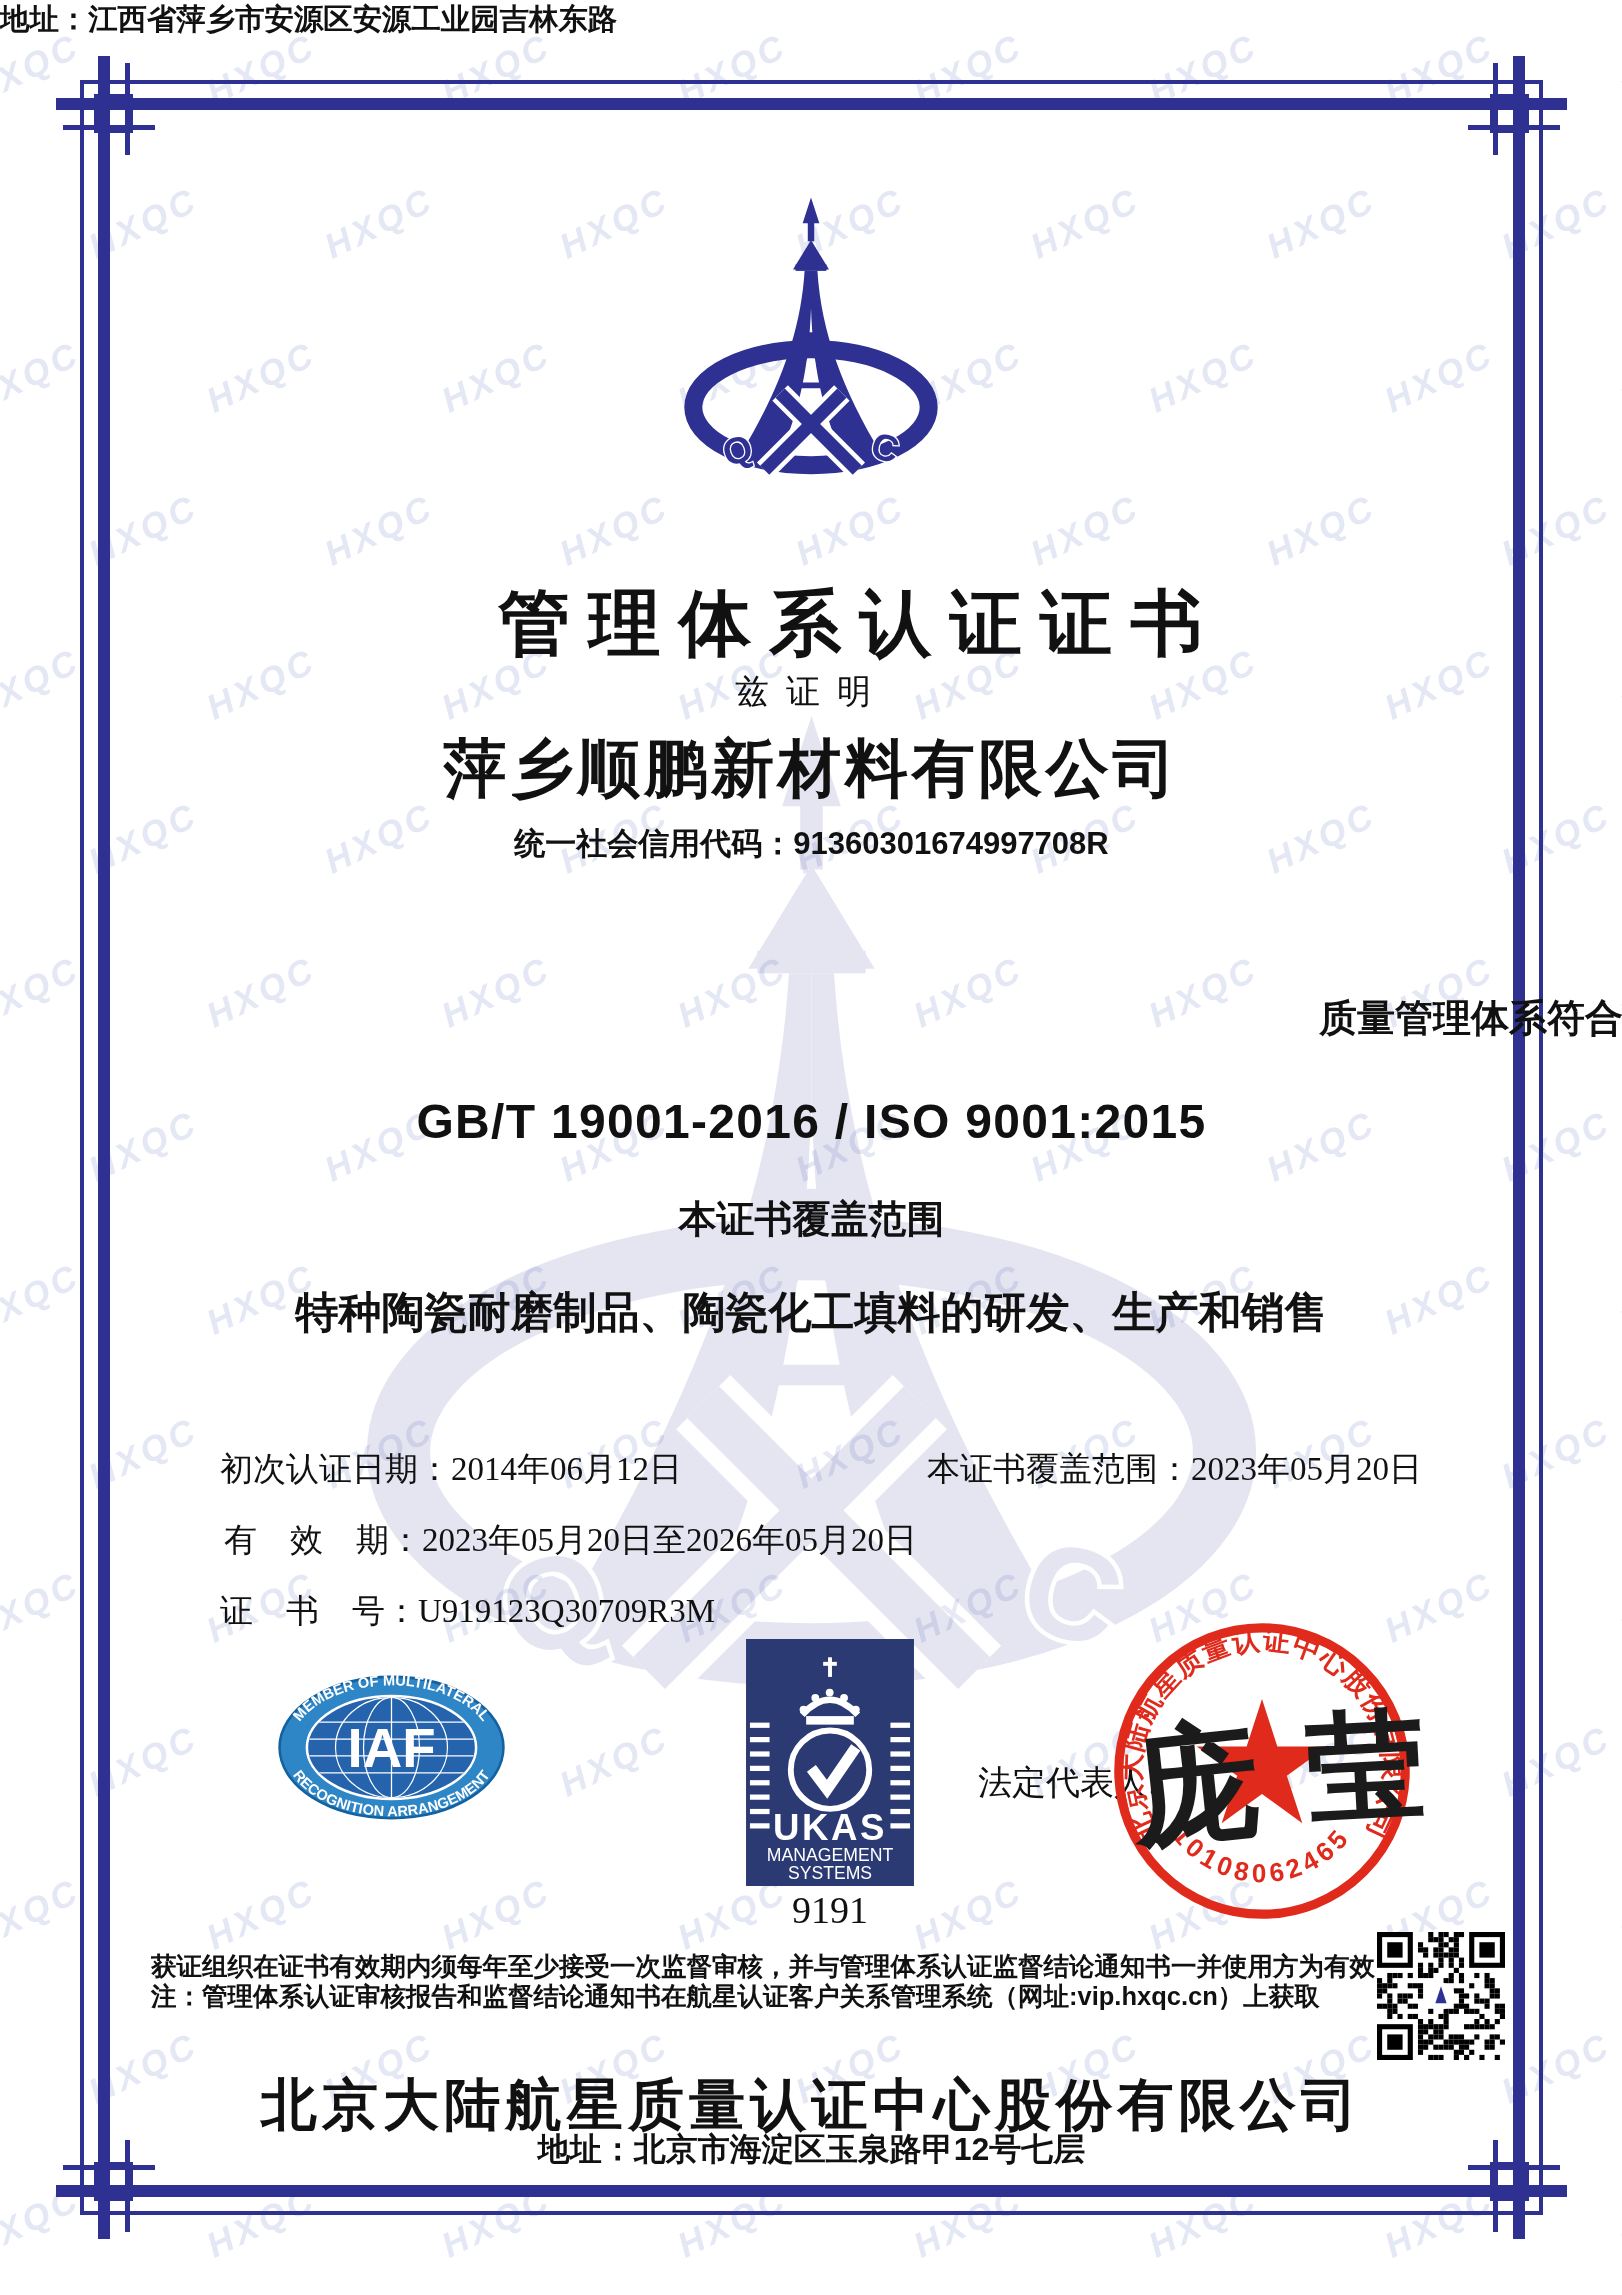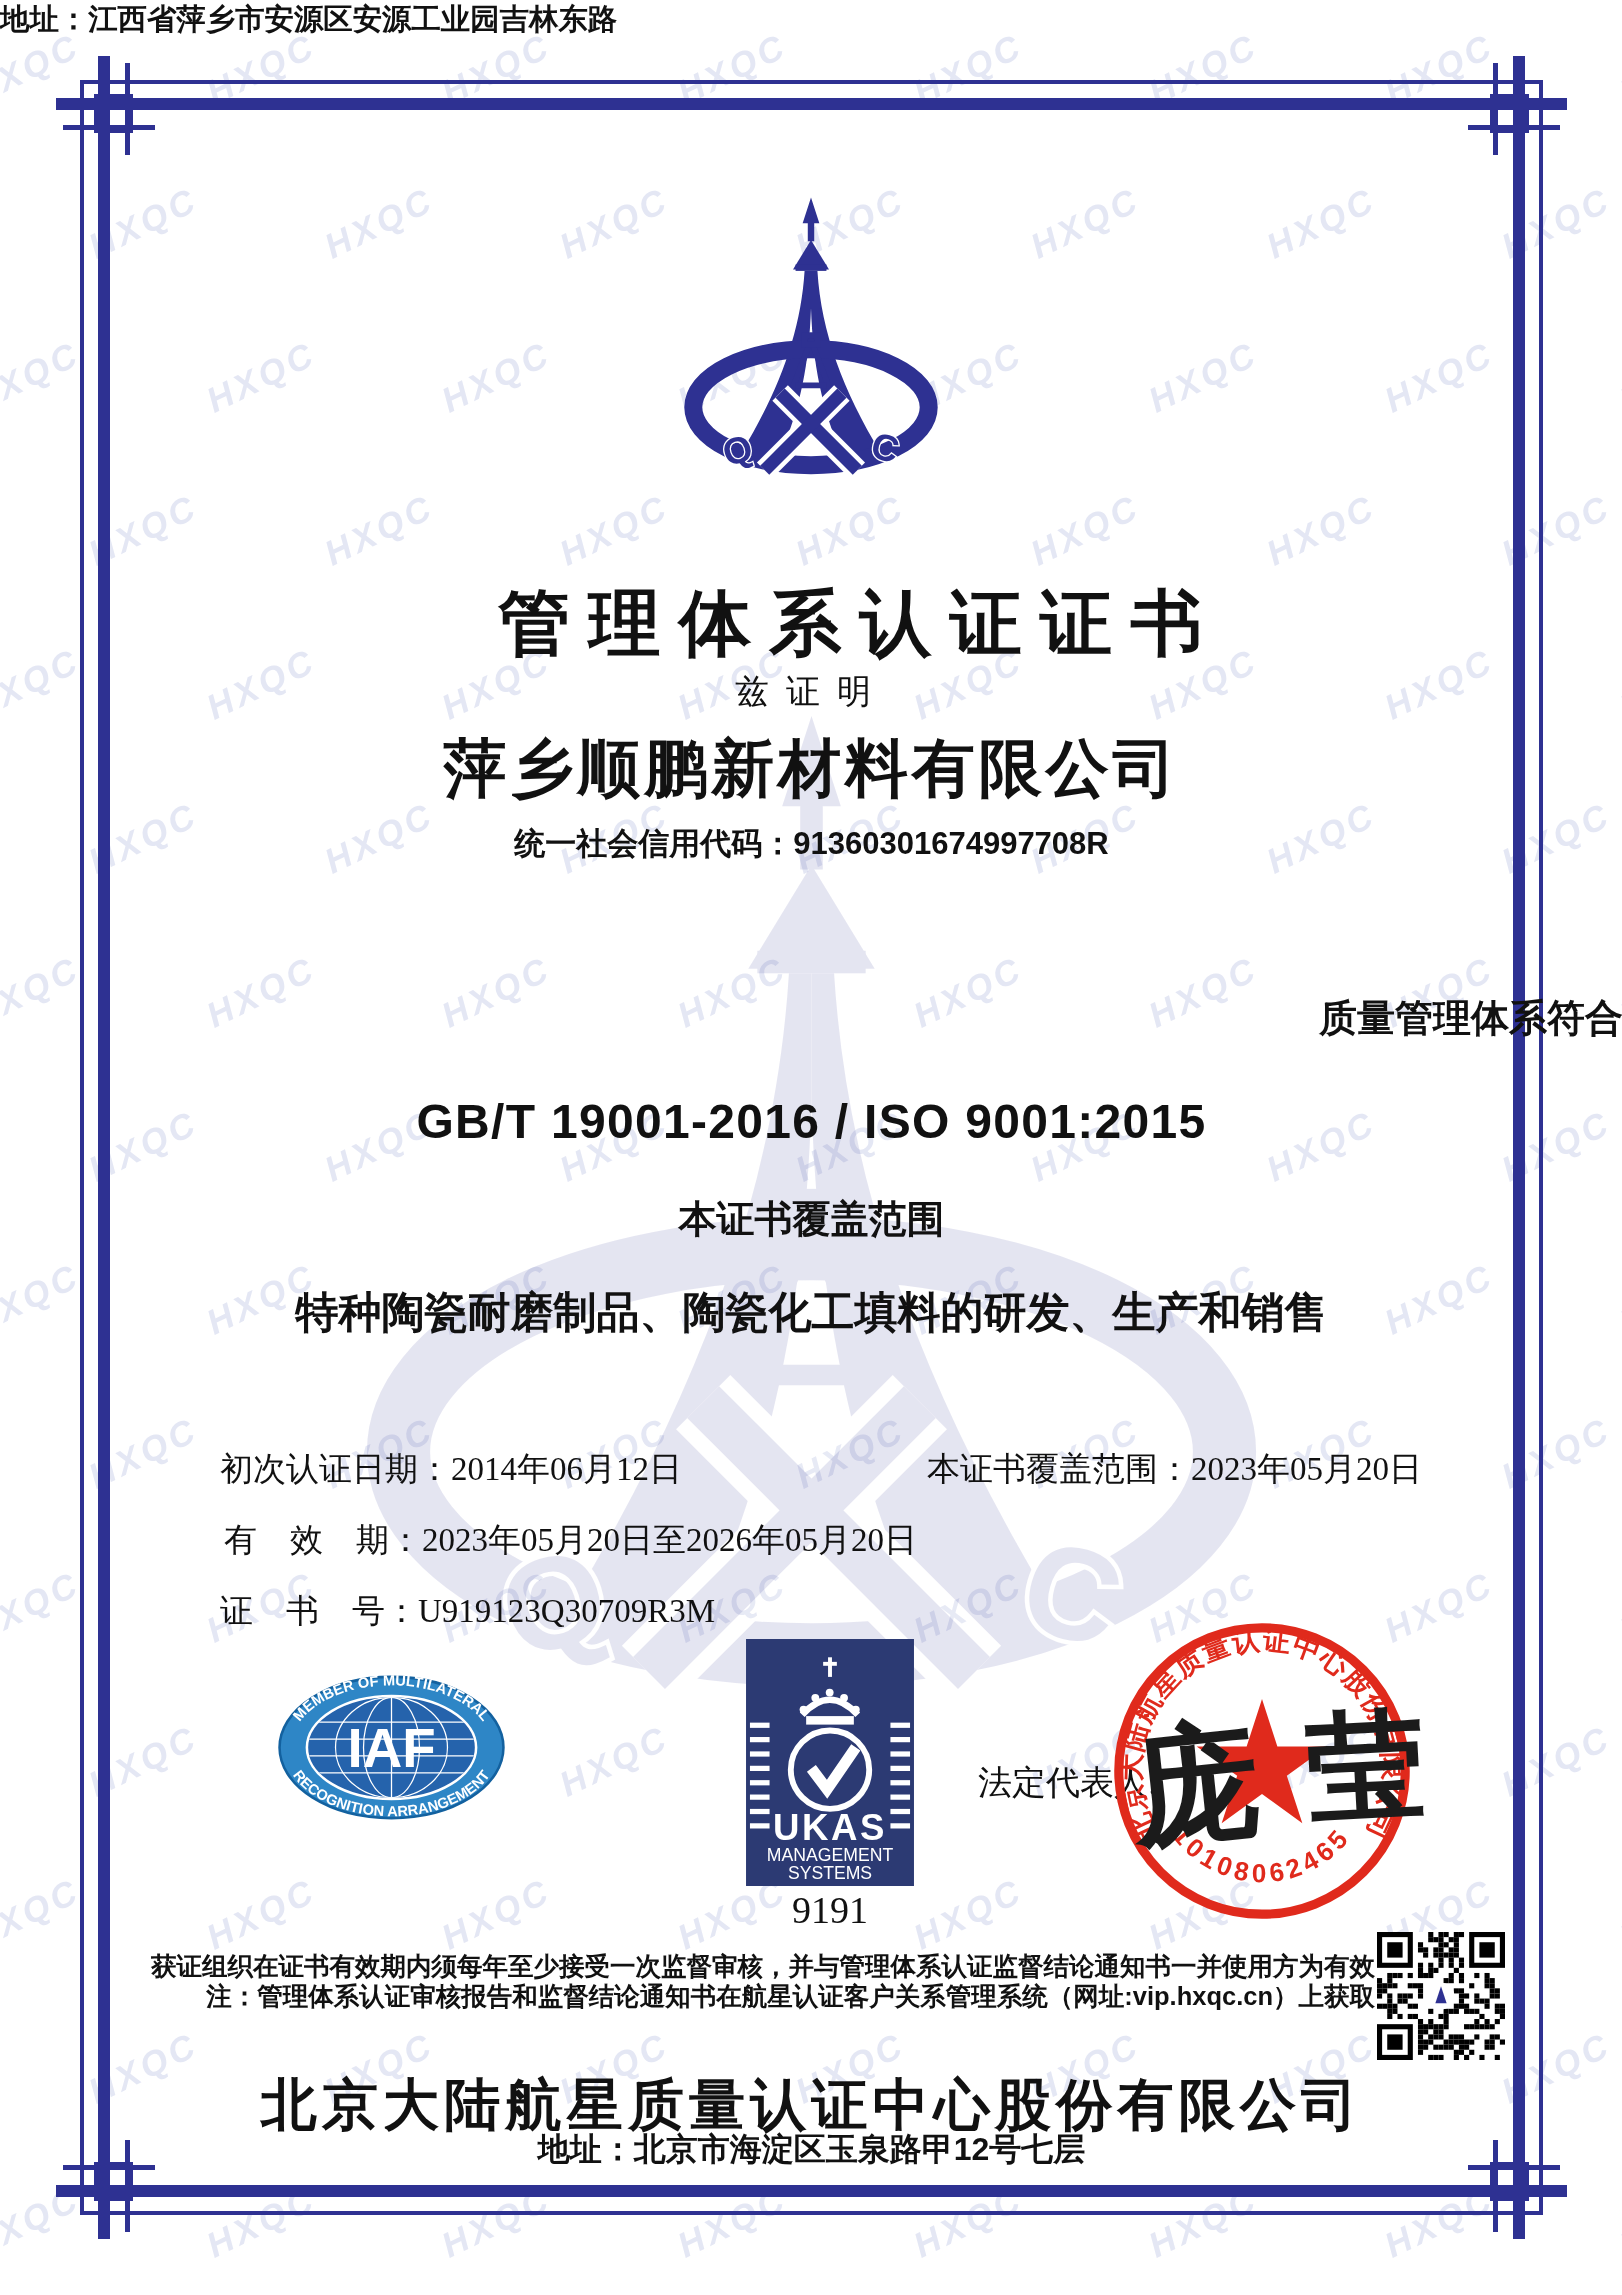--- a/index.html
+++ b/index.html
@@ -42,21 +42,21 @@
   .d1l{left:220px;top:1447px;}
   .d1r{left:927px;top:1447px;}
   .d2{left:224px;top:1518px;}
   .d3{left:220px;top:1589px;}
   .legal{left:978px;top:1760px;font-size:34px;font-family:"Liberation Serif",serif;z-index:6;}
   .sig{position:absolute;z-index:8;font-family:"Liberation Serif",serif;font-weight:700;color:#1b1b1b;}
   .sig1{left:1131px;top:1699px;font-size:128px;transform:rotate(-6deg);}
   .sig2{left:1307px;top:1688px;font-size:118px;transform:rotate(-3deg);}
   .ukas-num{position:absolute;left:746px;top:1888px;width:168px;text-align:center;
             font-family:"Liberation Serif",serif;font-size:38px;z-index:5;}
-  .notes{position:absolute;left:151px;top:1951px;width:1224px;text-align:right;z-index:5;
+  .notes{position:absolute;left:151px;top:1951px;width:1224px;text-align:left;z-index:5;
          font-size:25.5px;font-weight:700;line-height:30px;}
   .issuer{top:2068px;font-size:56px;font-weight:900;letter-spacing:5.2px;}
   .issuer-addr{top:2128px;font-size:32px;font-weight:700;}
   .logo-top{position:absolute;left:682px;top:195px;width:258px;height:283px;z-index:5;}
   .iaf{position:absolute;left:277px;top:1673px;width:229px;height:149px;z-index:5;}
   .ukas{position:absolute;left:746px;top:1639px;width:168px;height:247px;z-index:5;}
   .stamp{position:absolute;left:1109px;top:1618px;width:306px;height:306px;z-index:7;}
   .qr{position:absolute;left:1377px;top:1932px;width:128px;height:128px;z-index:5;}
   .hidden-defs{position:absolute;width:0;height:0;overflow:hidden;}
 </style>

